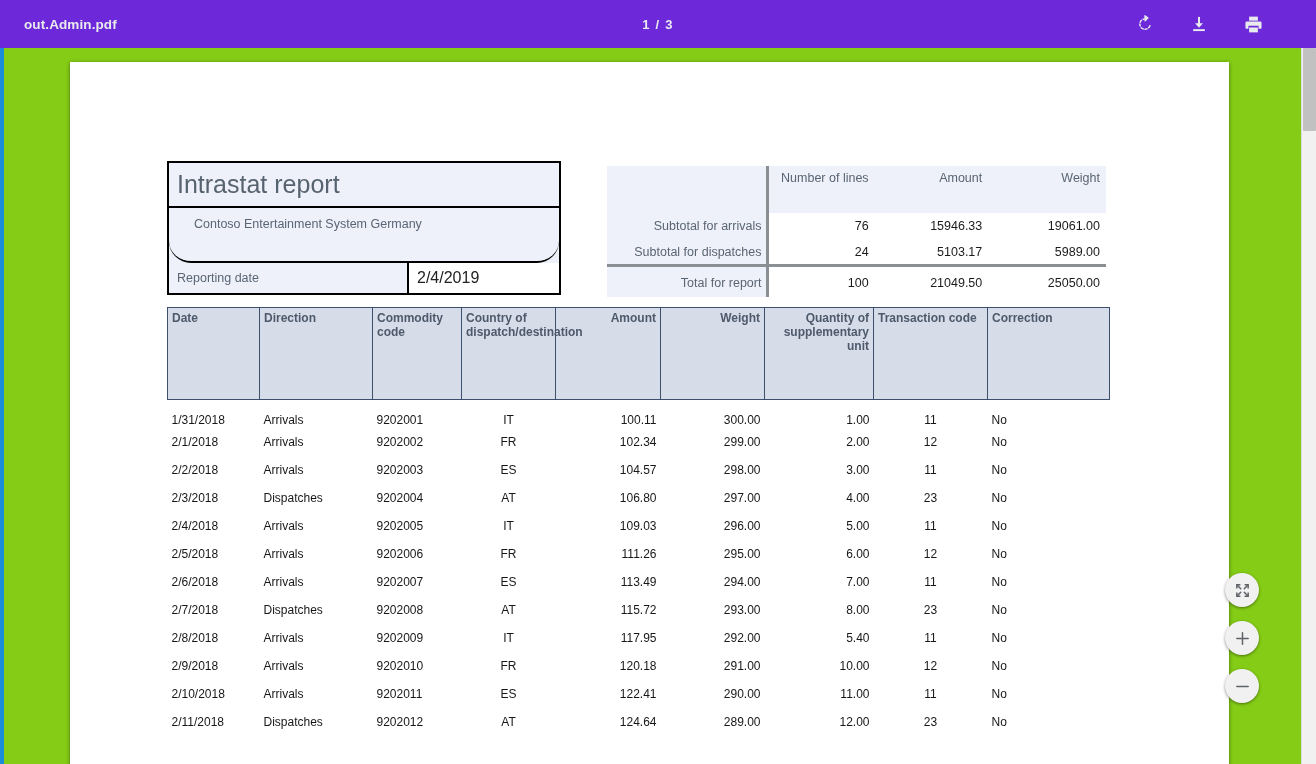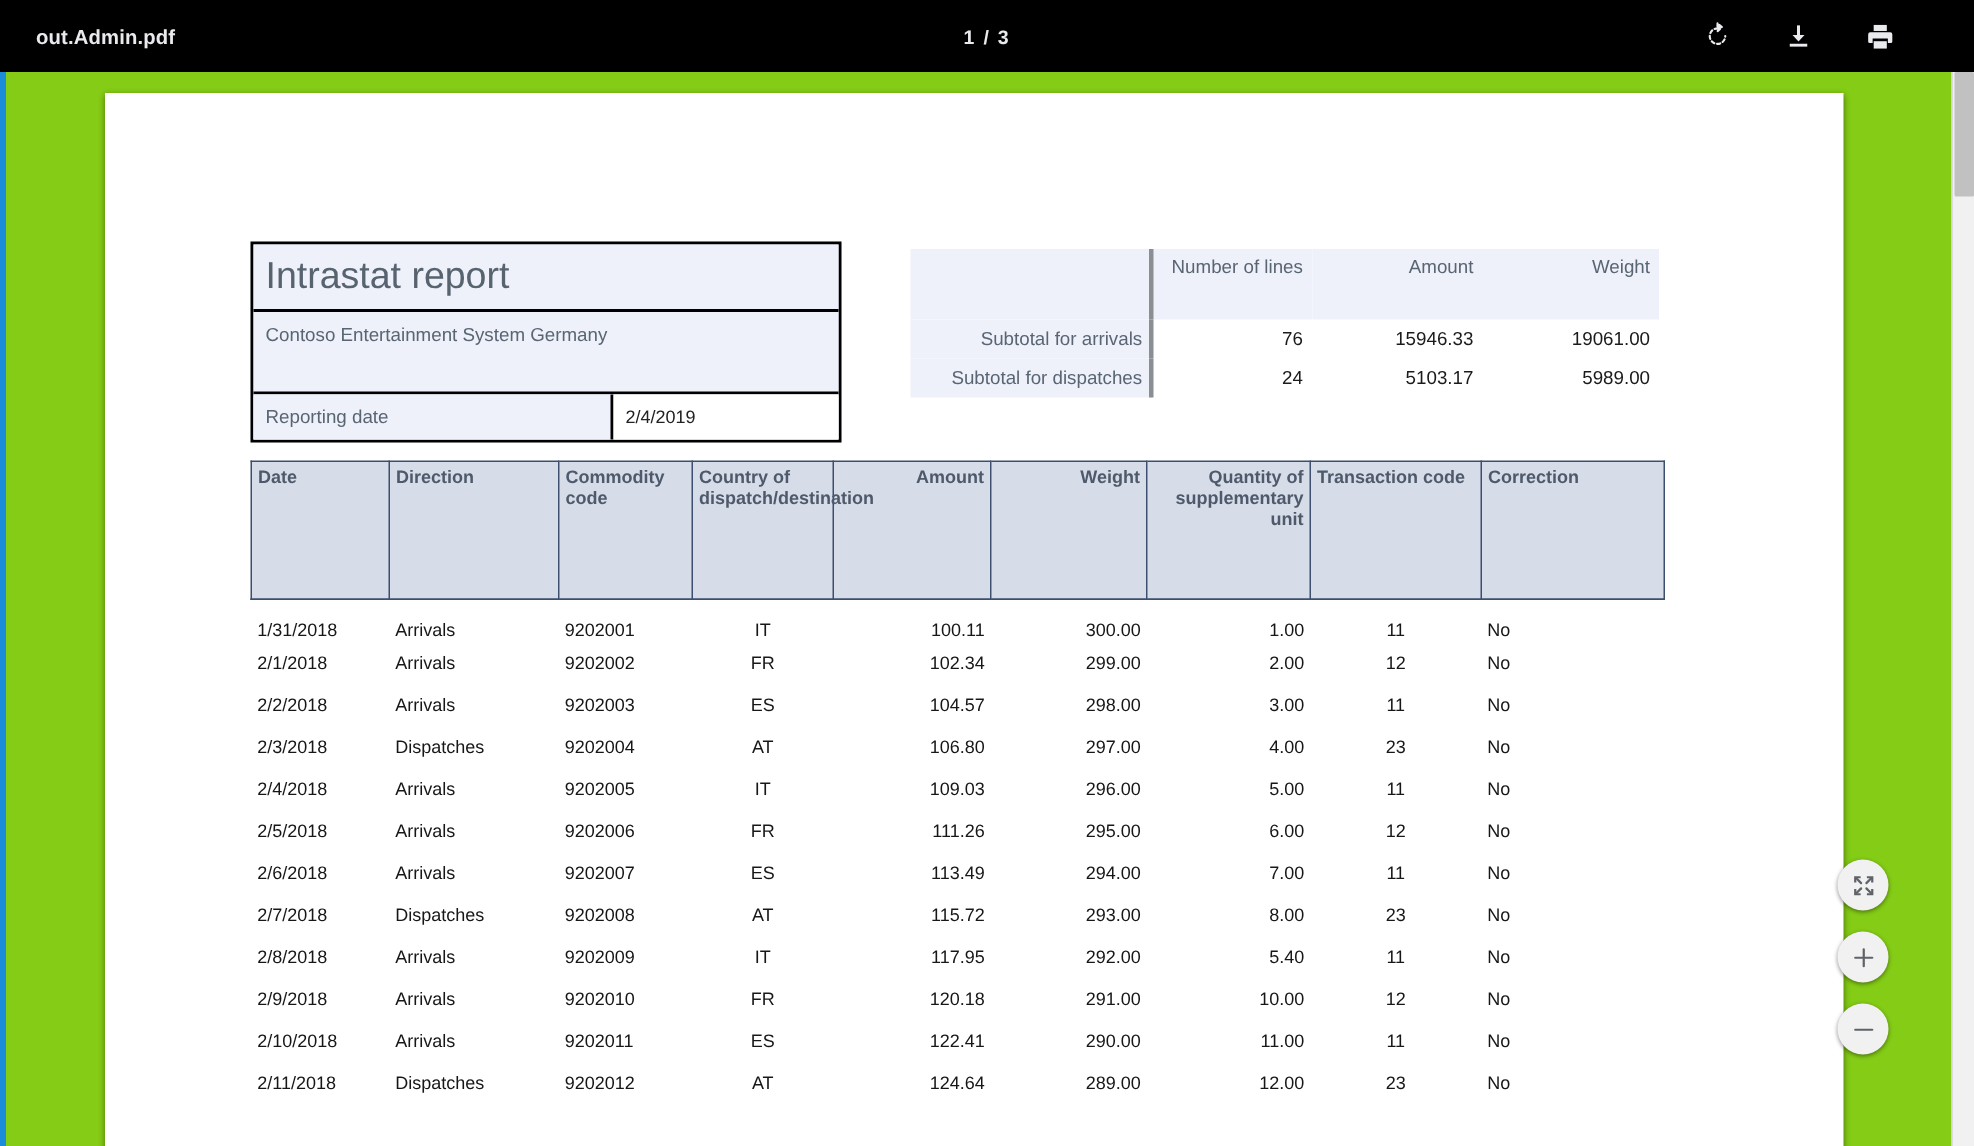--- a/index.html
+++ b/index.html
@@ -11,21 +11,21 @@
     font-family: "Liberation Sans", sans-serif;
     background: #525659;
   }
 
   
   #toolbar {
     position: absolute;
     top: 0; left: 0;
     width: 1316px;
     height: 48px;
-    background: #000000;
+    background: #6d28d9;
     display: flex;
     align-items: center;
     z-index: 30;
   }
   #doc-title {
     position: absolute;
     left: 24px;
     font-size: 13.5px;
     font-weight: bold;
     color: #e8eaed;
@@ -106,21 +106,22 @@
   }
   #report-title-cell span {
     font-size: 25px;
     color: #57636f;
     line-height: 1;
   }
   #report-company-cell {
     height: 55px;
     border-bottom: 2px solid #000000;
     background: #eef1fa;
-    padding: 6px 0 0 8px;
+    padding: 6px 0 0 25px;
+    border-radius: 22px;
   }
   #report-company-cell span {
     font-size: 12.5px;
     color: #5a6573;
   }
   #report-date-row {
     height: 30px;
     display: flex;
     background: #eef1fa;
   }
@@ -131,21 +132,21 @@
     padding-left: 8px;
     background: #eef1fa;
   }
   #report-date-label span { font-size: 12.5px; color: #5a6573; }
   #report-date-value {
     flex: 1;
     background: #ffffff;
     display: flex; align-items: center;
     padding-left: 8px;
   }
-  #report-date-value span { font-size: 12px; color: #222222; }
+  #report-date-value span { font-size: 16px; color: #222222; }
 
   
   #summary-table {
     position: absolute;
     left: 537px;
     top: 104px;
     width: 499px;
     border-collapse: collapse;
   }
   #summary-table td {
@@ -324,20 +325,26 @@
           <td class="sum-label">Subtotal for arrivals</td>
           <td class="sum-num val">76</td>
           <td class="sum-amt val">15946.33</td>
           <td class="sum-wt  val">19061.00</td>
         </tr>
         <tr class="sum-row">
           <td class="sum-label">Subtotal for dispatches</td>
           <td class="sum-num val">24</td>
           <td class="sum-amt val">5103.17</td>
           <td class="sum-wt  val">5989.00</td>
+        </tr>
+        <tr class="sum-total">
+          <td class="sum-label">Total for report</td>
+          <td class="sum-num val">100</td>
+          <td class="sum-amt val">21049.50</td>
+          <td class="sum-wt  val">25050.00</td>
         </tr>
       </tbody>
     </table>
 
     <table id="data-table">
       <colgroup>
         <col style="width:92px">
           <col style="width:113px">
           <col style="width:89px">
         <col style="width:94px">

